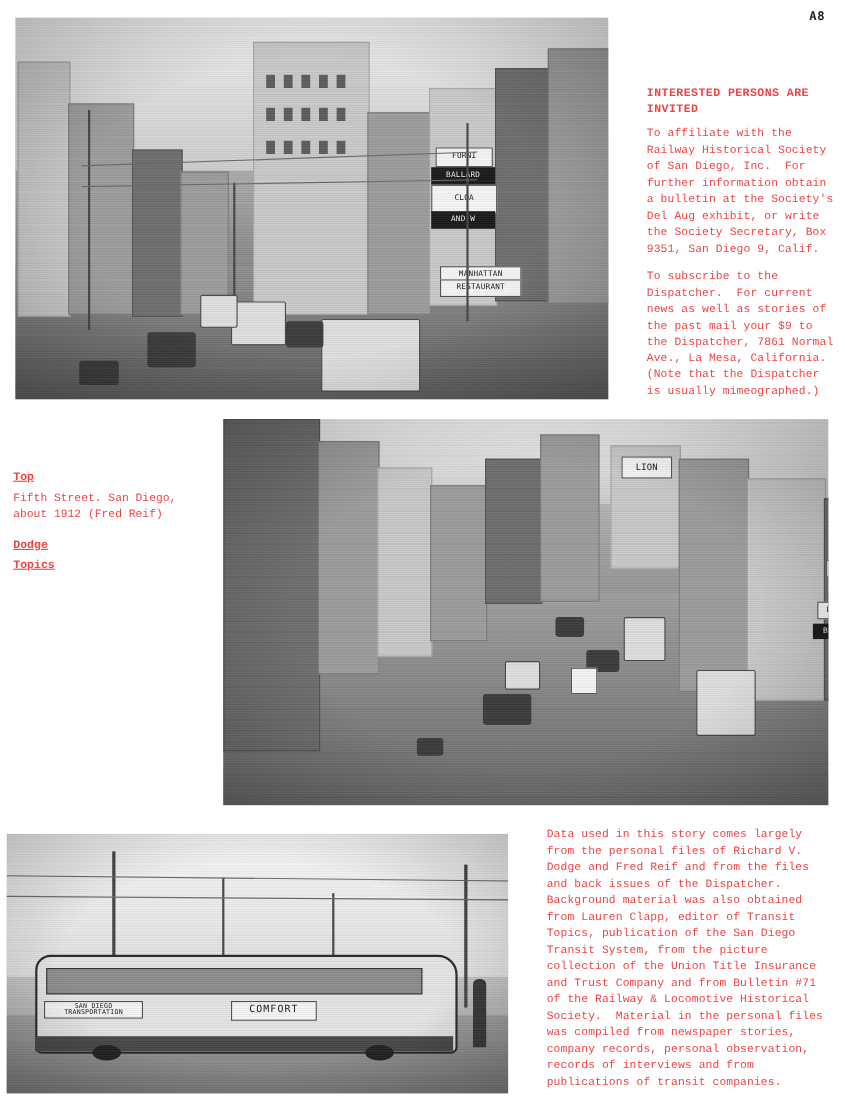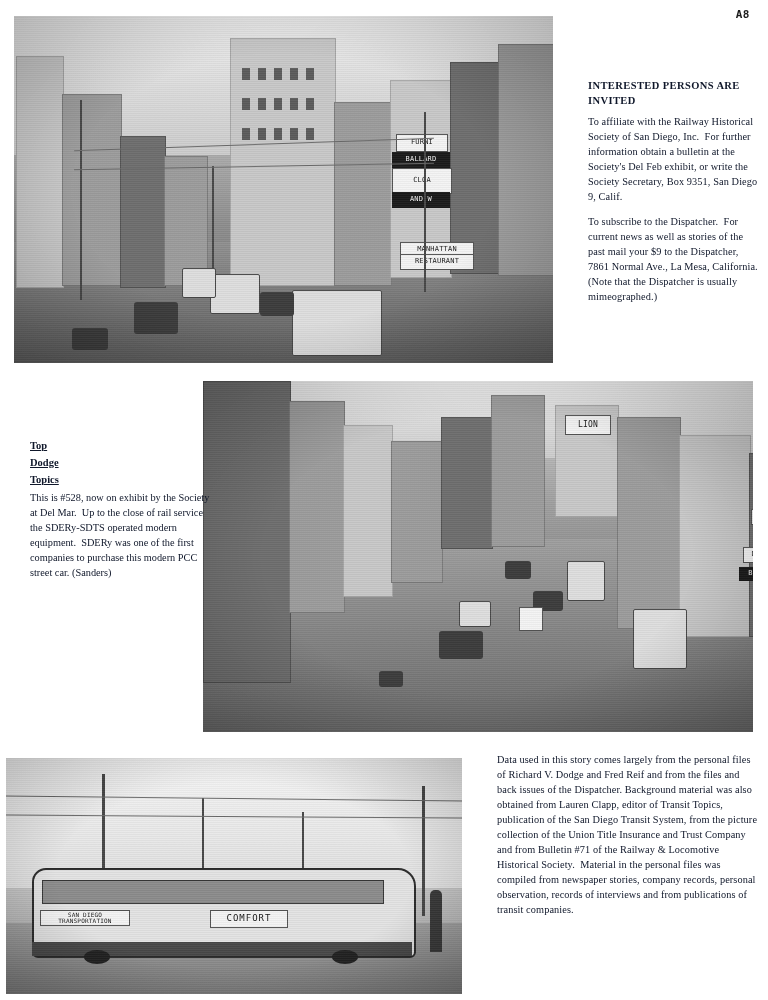--- a/index.html
+++ b/index.html
@@ -91,22 +91,22 @@
            background-image:
              repeating-linear-gradient(0deg, rgba(255,255,255,0.035) 0 1px, rgba(0,0,0,0.035) 1px 2px);
            pointer-events:none; }
   .vig { position:absolute; inset:0;
          background: radial-gradient(ellipse at center, rgba(0,0,0,0) 55%, rgba(0,0,0,0.22) 100%);
          pointer-events:none; }
 
   
   .textblock {
     position: absolute;
-    font-family: Liberation Serif, serif;
-    color: #0f172a;
+    font-family: Liberation Mono, monospace;
+    color: #ef4444;
   }
   .tb-head {
     font-size: 10.5px;
     font-weight: bold;
     letter-spacing: 0.4px;
     line-height: 1.45;
     margin-bottom: 7px;
   }
   .tb-para {
     font-size: 10.3px;
@@ -118,23 +118,22 @@
 
   
   #block-invited {
     left: 588px;
     top: 78px;
     width: 172px;
   }
   
   #block-captions {
     left: 12px;
-    top: 440px;
+    top: 428px;
     width: 180px;
-    margin-left: 18px;
   }
   .cap-label {
     font-size: 10.5px;
     font-weight: bold;
     text-decoration: underline;
     margin-bottom: 6px;
   }
   .cap-body {
     font-size: 10.3px;
     line-height: 1.45;
@@ -278,30 +277,31 @@
 
     <div style="position:absolute;left:424px;top:132px;width:12px;height:62px;background:#3c3c3c;border-radius:5px 5px 0 0;"></div>
 
     <div class="grain"></div>
     <div class="vig"></div>
   </div>
 
   <div class="textblock" id="block-invited">
     <div class="tb-head">INTERESTED PERSONS
 ARE INVITED</div>
-    <div class="tb-para">To affiliate with the Railway Historical Society of San Diego, Inc.  For further information obtain a bulletin at the Society's Del Feb exhibit, or write the Society Secretary, Box 9351, San Diego 9, Calif.</div>
+    <div class="tb-para">To affiliate with the Railway Historical Society of San Diego, Inc.  For further information obtain a bulletin at the Society's Del Aug exhibit, or write the Society Secretary, Box 9351, San Diego 9, Calif.</div>
     <div class="tb-para">To subscribe to the Dispatcher.  For current news as well as stories of the past mail your $9 to the Dispatcher, 7861 Normal Ave., La Mesa, California.  (Note that the Dispatcher is usually mimeographed.)</div>
   </div>
 
   <div class="textblock" id="block-captions">
     <div class="cap-label">Top</div>
+    <div class="cap-body">Fifth Street. San Diego,
+about 1912 (Fred Reif)</div>
 
     <div class="cap-label">Dodge</div>
 
     <div class="cap-label">Topics</div>
-    <div class="cap-body">This is #528, now on exhibit by the Society at Del Mar.  Up to the close of rail service the SDERy-SDTS operated modern equipment.  SDERy was one of the first companies to purchase this modern PCC street car. (Sanders)</div>
   </div>
 
   <div class="textblock" id="block-credits">
     <div class="tb-para">Data used in this story comes largely from the personal files of Richard V. Dodge and Fred Reif and from the files and back issues of the Dispatcher. Background material was also obtained from Lauren Clapp, editor of Transit Topics, publication of the San Diego Transit System, from the picture collection of the Union Title Insurance and Trust Company and from Bulletin #71 of the Railway &amp; Locomotive Historical Society.  Material in the personal files was compiled from newspaper stories, company records, personal observation, records of interviews and from publications of transit companies.</div>
   </div>
 
 </div>
 
 </body></html>

